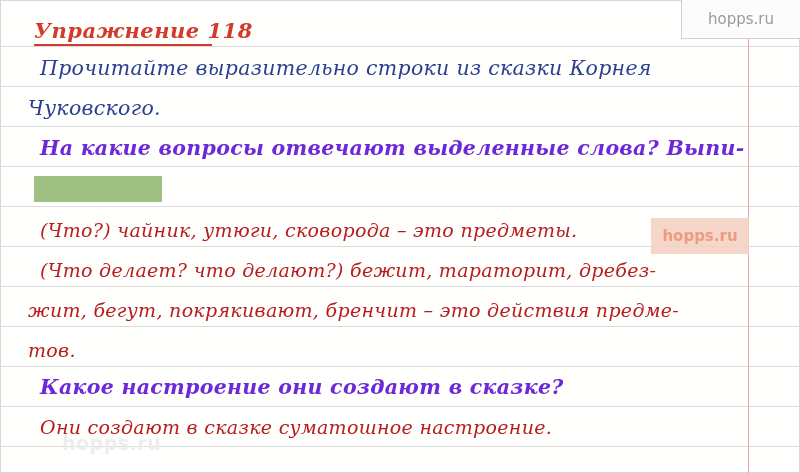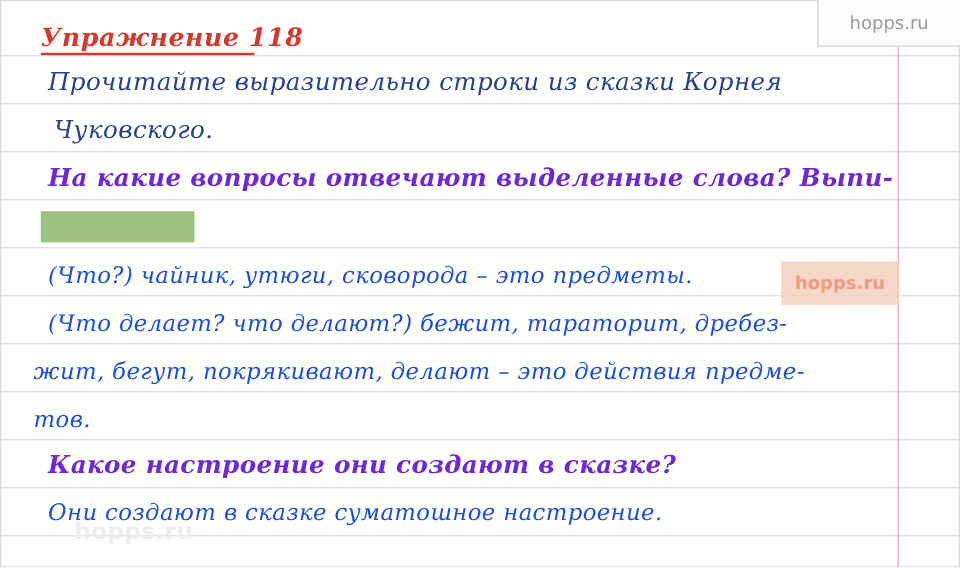--- a/index.html
+++ b/index.html
@@ -108,21 +108,21 @@
   .blue {
     color: #2b3f8f;
     font-size: 20.5px;
   }
   .blue-b {
     color: #6d28d9;
     font-size: 20.5px;
     font-weight: bold;
   }
   .green {
-    color: #1d4ed8;
+    color: #b91c1c;
     font-size: 19px;
   }
   .hl-green {
     position: absolute;
     background: #8db56a;
     opacity: 0.85;
   }
   .above {
     z-index: 5;
   }
@@ -147,26 +147,26 @@
   <div class="rule" style="top:446px"></div>
 
   <div class="margin-line" style="left:748px"></div>
 
   <div class="hl-green" style="left:34px; top:176px; width:128px; height:26px;"></div>
 
   <div class="hw title" style="left:34px; top:18px;">Упражнение 118</div>
   <div class="title-underline" style="left:34px; top:44px; width:178px;"></div>
 
   <div class="hw blue above" style="left:40px; top:56px;">Прочитайте выразительно строки из сказки Корнея</div>
-  <div class="hw blue above" style="left:45px; top:96px;text-align:right;">Чуковского.</div>
+  <div class="hw blue above" style="left:28px; top:96px;text-align:right;">Чуковского.</div>
   <div class="hw blue-b above" style="left:40px; top:136px;">На какие вопросы отвечают выделенные слова? Выпи-</div>
 
   <div class="hw green above" style="left:40px; top:219px;">(Что?) чайник, утюги, сковорода – это предметы.</div>
   <div class="hw green above" style="left:40px; top:259px;text-align:right;">(Что делает? что делают?) бежит, тараторит, дребез-</div>
-  <div class="hw green above" style="left:28px; top:299px;">жит, бегут, покрякивают, делают – это действия предме-</div>
+  <div class="hw green above" style="left:28px; top:299px;">жит, бегут, покрякивают, бренчит – это действия предме-</div>
   <div class="hw green above" style="left:28px; top:339px;">тов.</div>
 
   <div class="hw blue-b above" style="left:40px; top:375px;">Какое настроение они создают в сказке?</div>
 
   <div class="hw green above" style="left:40px; top:416px;">Они создают в сказке суматошное настроение.</div>
 
   <div class="wm-box">
     <span>hopps.ru</span>
   </div>
   <div class="wm-pink">

